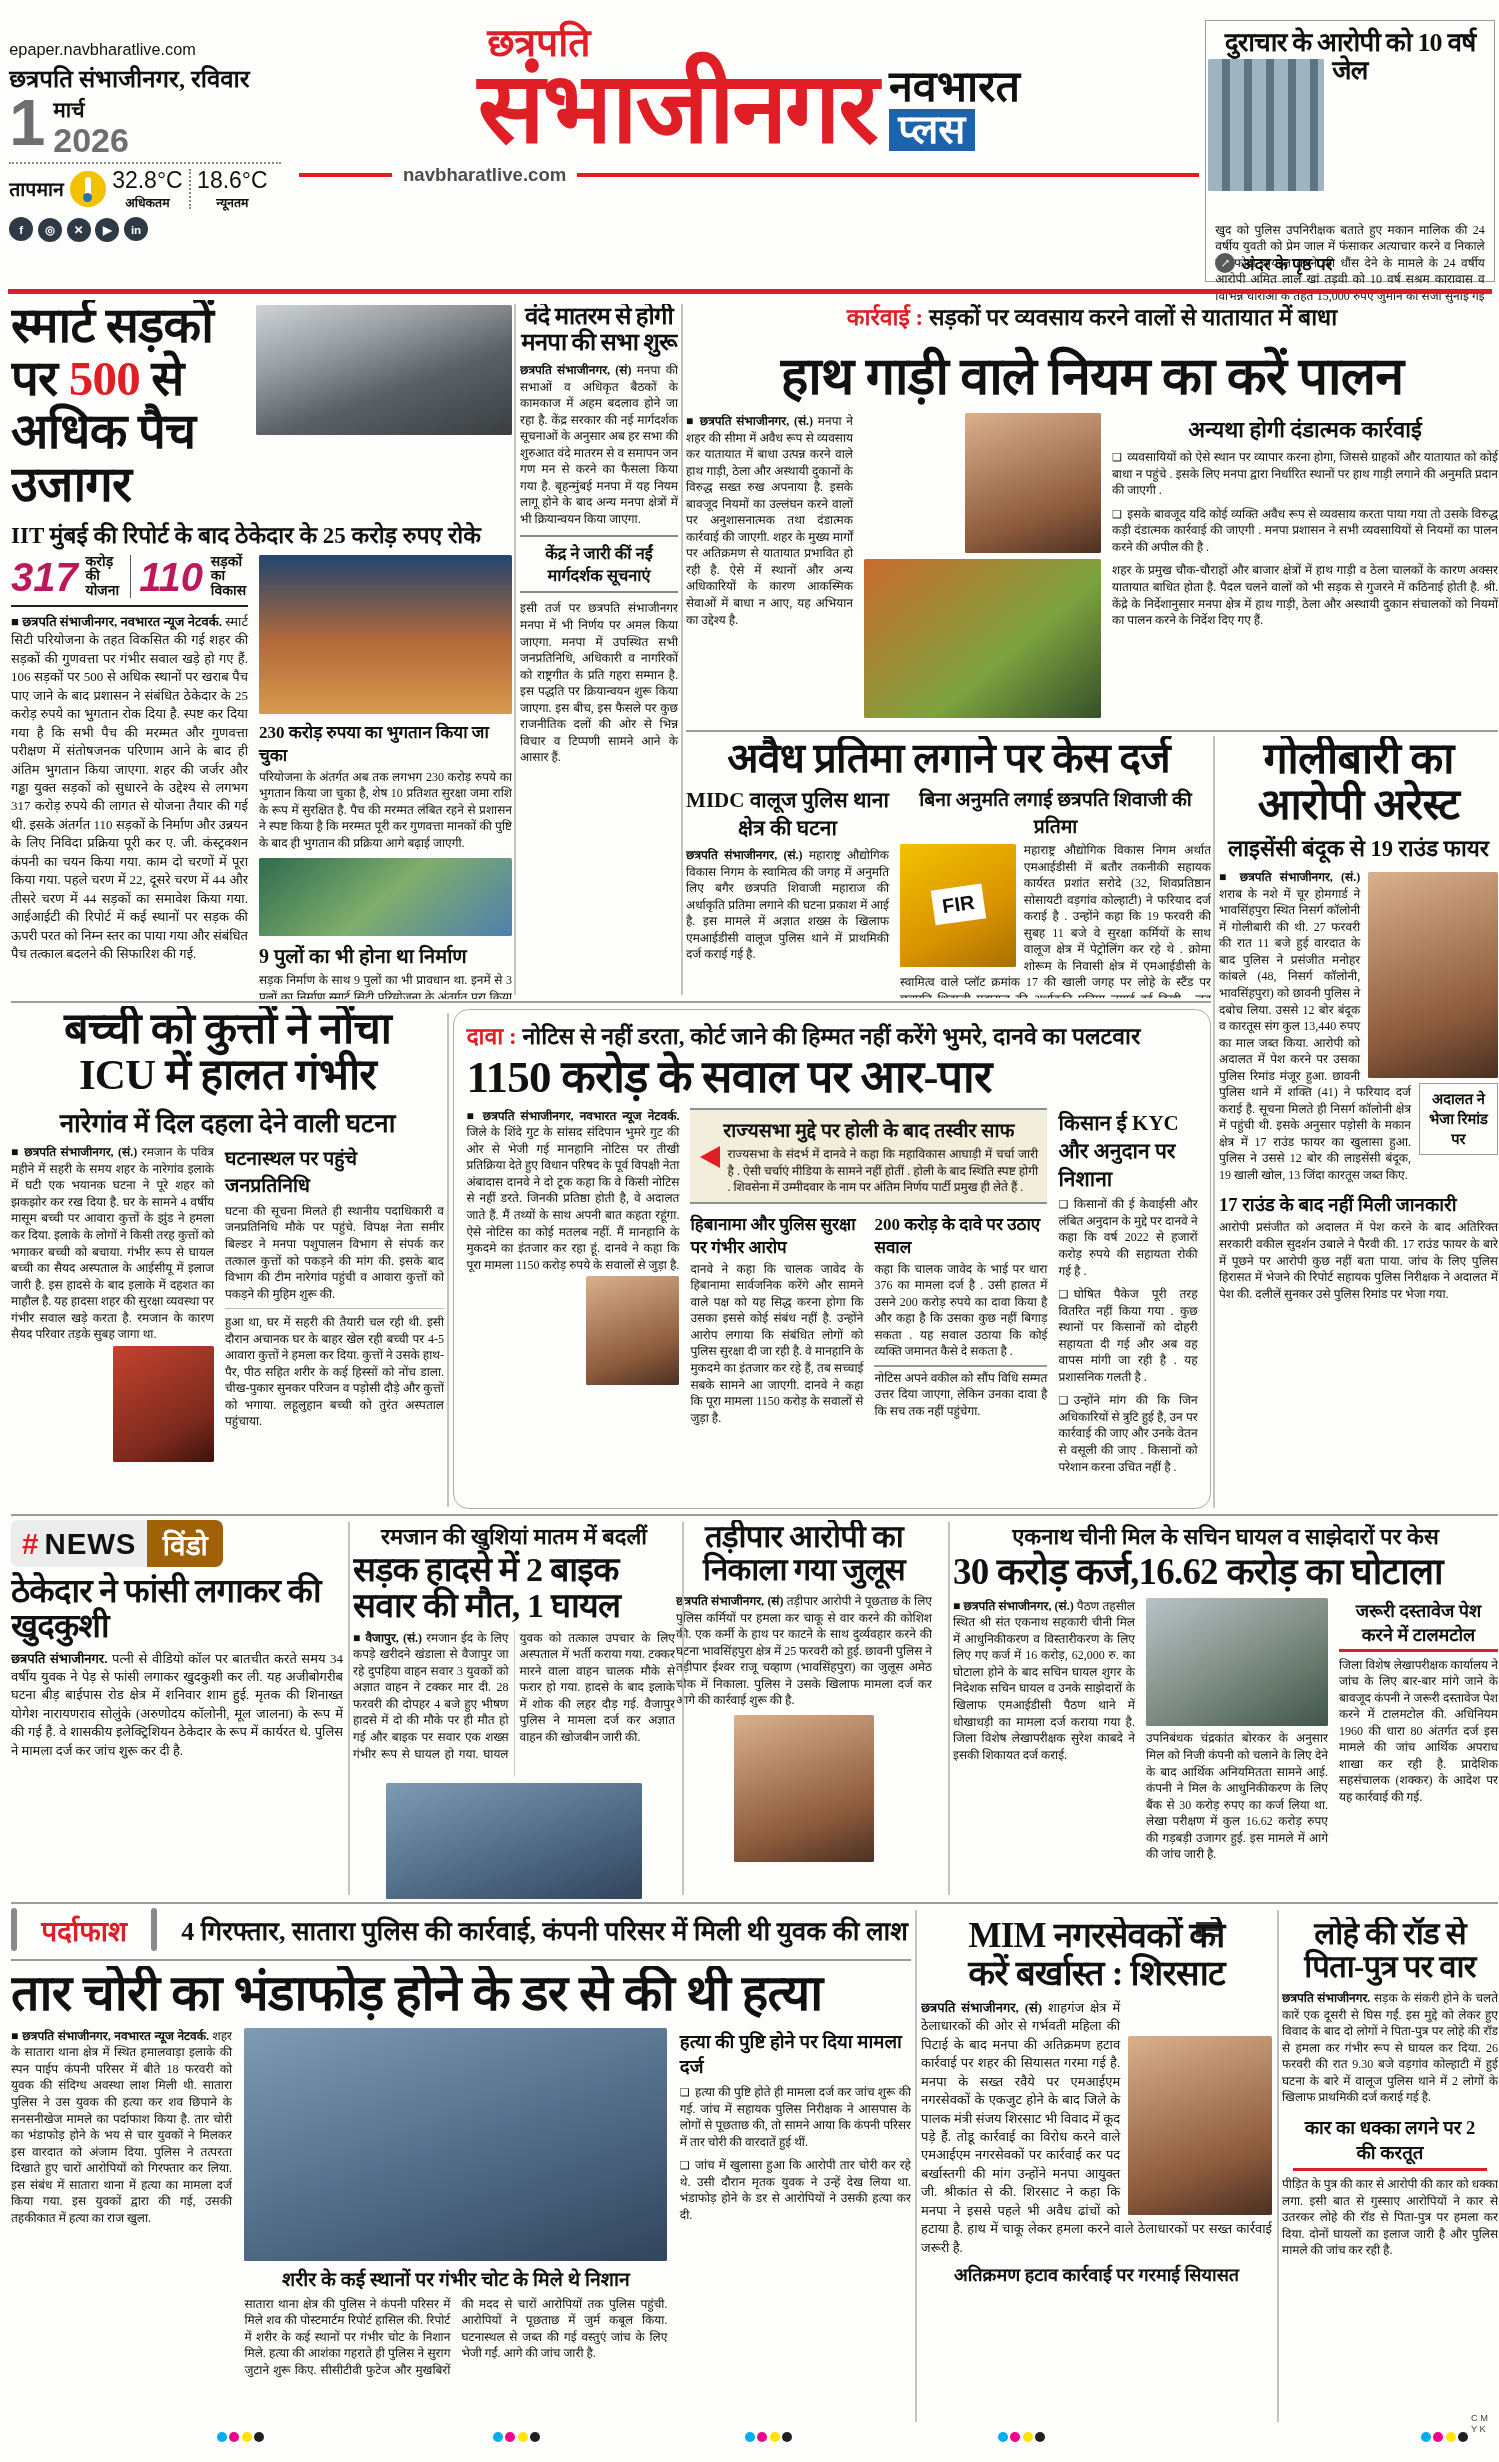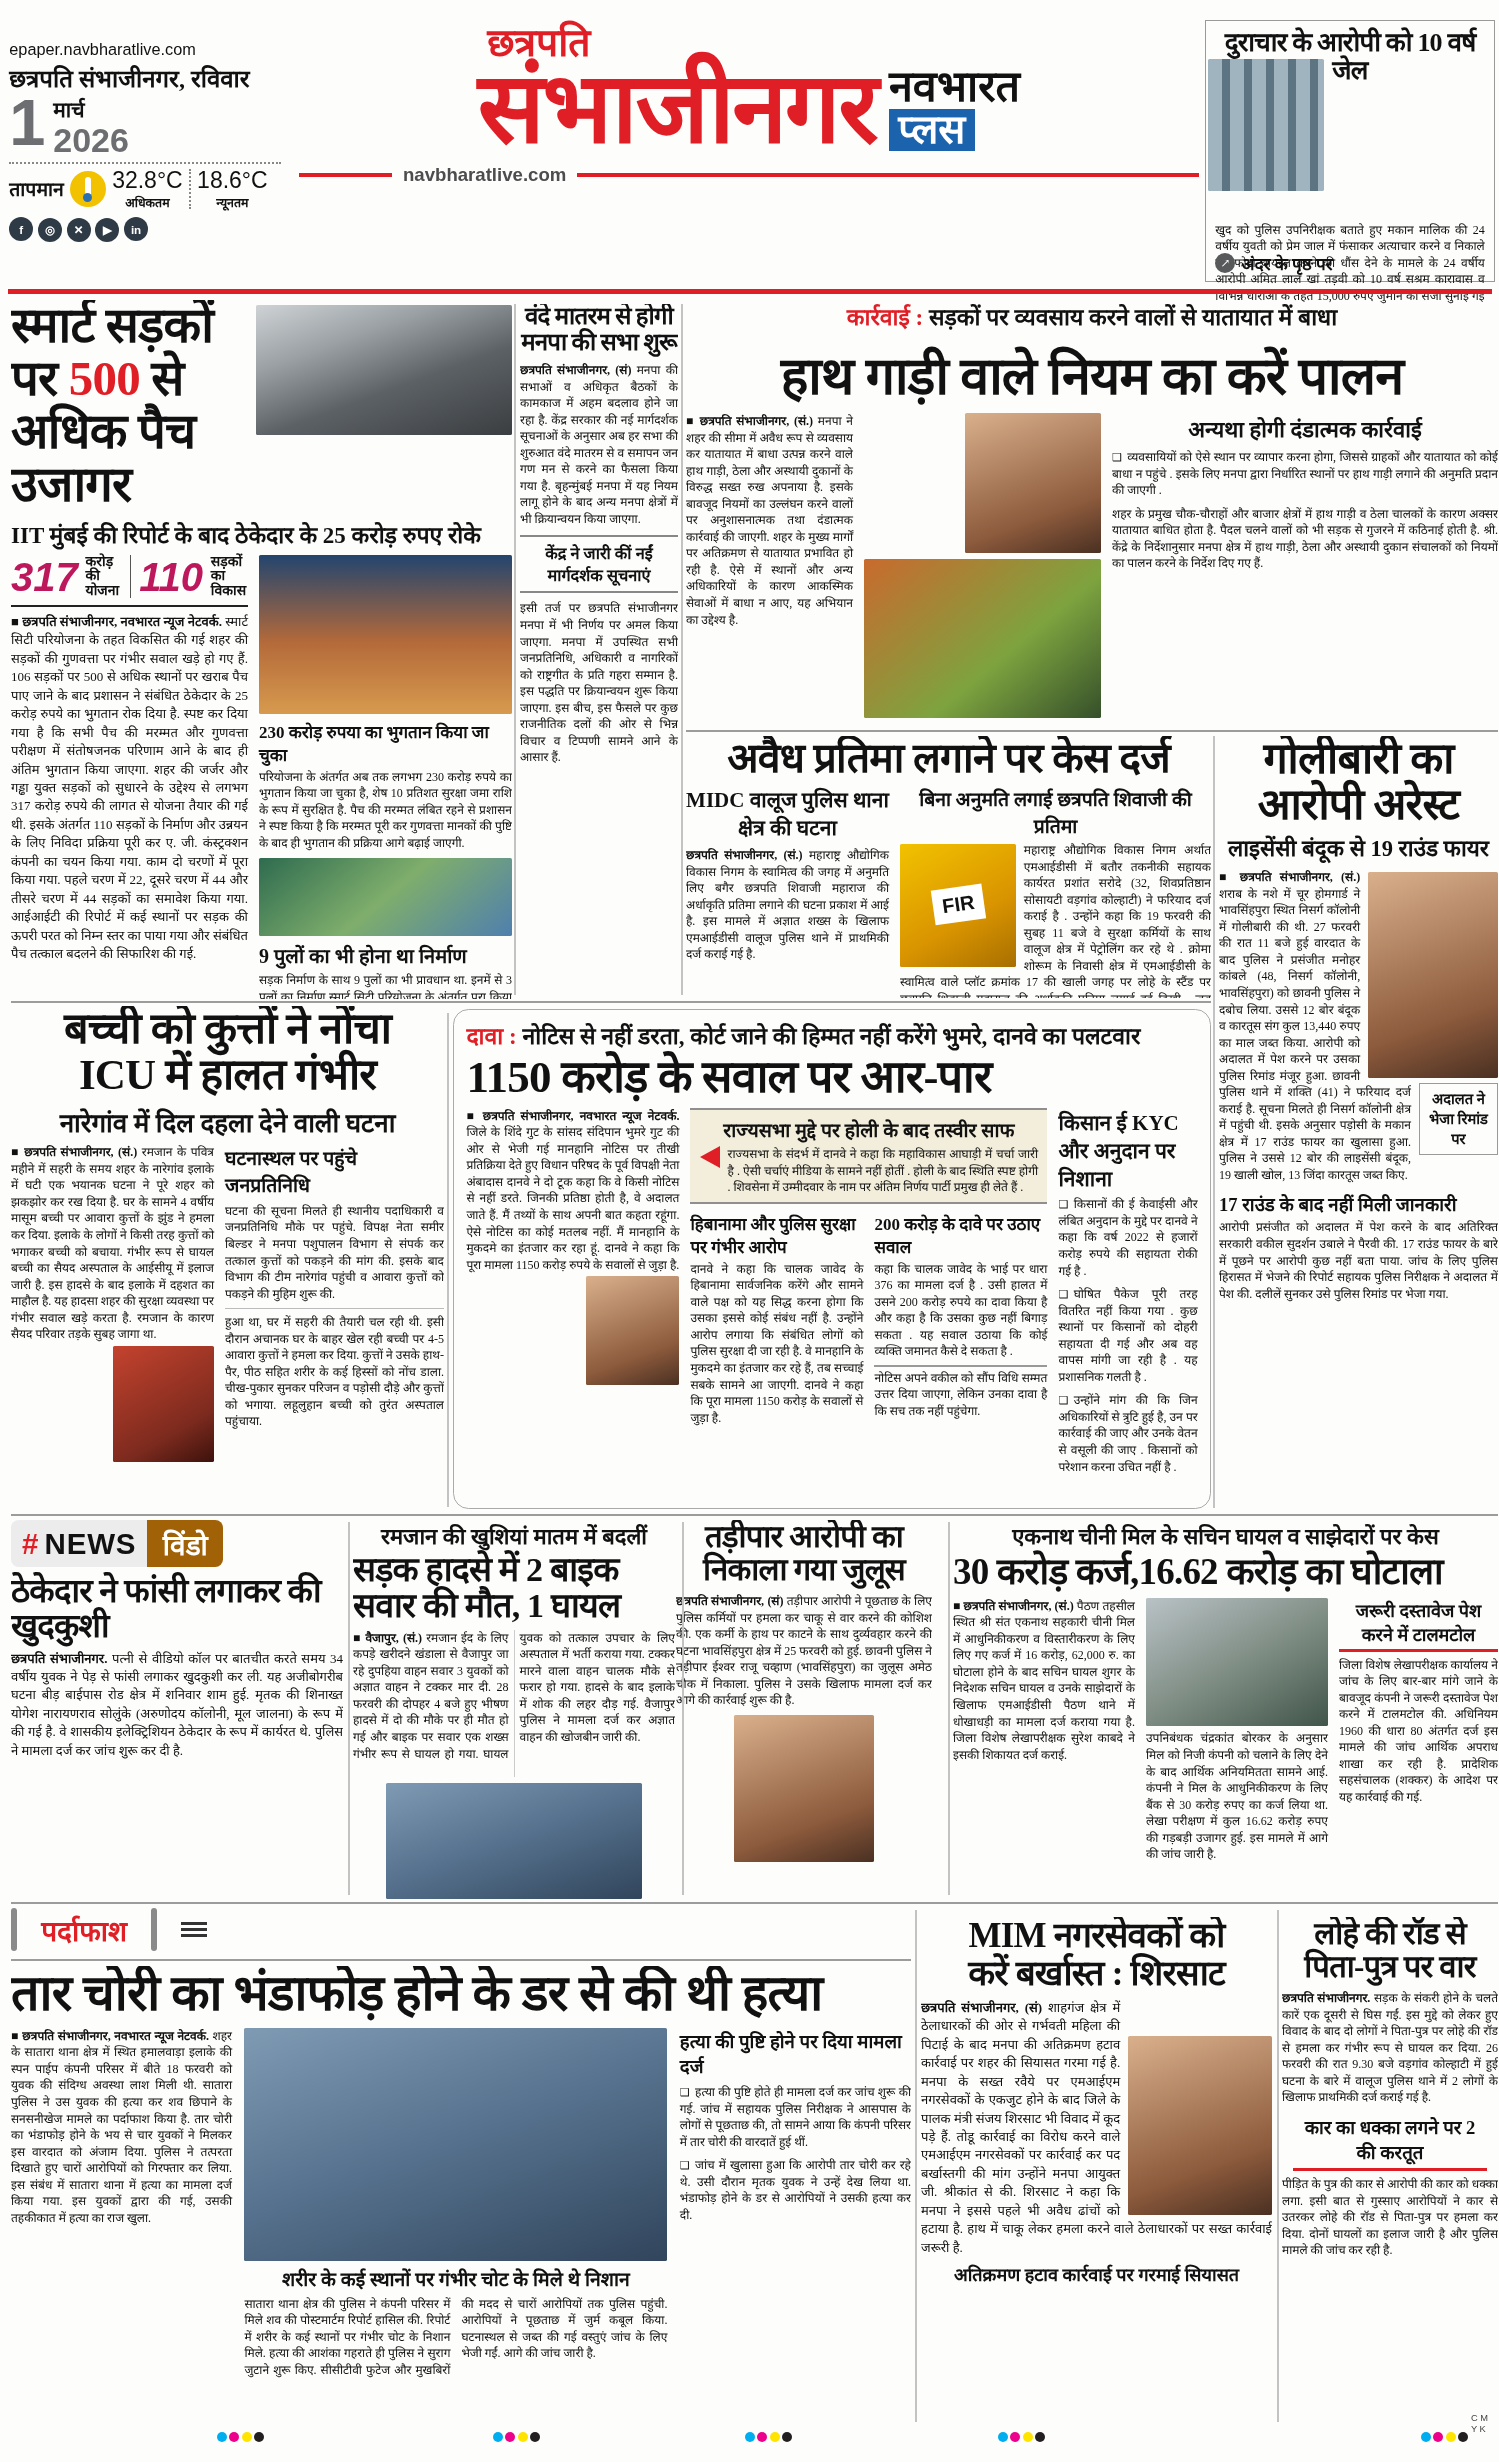--- a/index.html
+++ b/index.html
@@ -162,20 +162,21 @@
         <span class="byline">■ छत्रपति संभाजीनगर, (सं.)</span>
         <span>मनपा ने शहर की सीमा में अवैध रूप से व्यवसाय कर यातायात में बाधा उत्पन्न करने वाले हाथ गाड़ी, ठेला और अस्थायी दुकानों के विरुद्ध सख्त रुख अपनाया है. इसके बावजूद नियमों का उल्लंघन करने वालों पर अनुशासनात्मक तथा दंडात्मक कार्रवाई की जाएगी. शहर के मुख्य मार्गों पर अतिक्रमण से यातायात प्रभावित हो रही है. ऐसे में स्थानों और अन्य अधिकारियों के कारण आकस्मिक सेवाओं में बाधा न आए, यह अभियान का उद्देश्य है.</span>
       </div>
       <div style="width:237px;flex:none;">
         <div class="photo ph-man" style="width:136px;height:140px;margin-left:auto;"></div>
         <div class="photo ph-vendor" style="width:100%;height:159px;margin-top:6.2px;"></div>
       </div>
       <div style="flex:1;min-width:0;">
         <div class="subhead ctr" style="font-size:22px;">अन्यथा होगी दंडात्मक कार्रवाई</div>
         <div class="body-s j sq sqb" style="margin-top:6.2px;">व्यवसायियों को ऐसे स्थान पर व्यापार करना होगा, जिससे ग्राहकों और यातायात को कोई बाधा न पहुंचे . इसके लिए मनपा द्वारा निर्धारित स्थानों पर हाथ गाड़ी लगाने की अनुमति प्रदान की जाएगी .</div>
+        <div class="body-s j sq sqb">इसके बावजूद यदि कोई व्यक्ति अवैध रूप से व्यवसाय करता पाया गया तो उसके विरुद्ध कड़ी दंडात्मक कार्रवाई की जाएगी . मनपा प्रशासन ने सभी व्यवसायियों से नियमों का पालन करने की अपील की है .</div>
         <div class="body-s j">शहर के प्रमुख चौक-चौराहों और बाजार क्षेत्रों में हाथ गाड़ी व ठेला चालकों के कारण अक्सर यातायात बाधित होता है. पैदल चलने वालों को भी सड़क से गुजरने में कठिनाई होती है. श्री. केंद्रे के निर्देशानुसार मनपा क्षेत्र में हाथ गाड़ी, ठेला और अस्थायी दुकान संचालकों को नियमों का पालन करने के निर्देश दिए गए हैं.</div>
       </div>
     </div>
   </div>
 
   <div class="abs" style="left:686px;top:736px;width:525px;height:262px;overflow:hidden;">
     <div class="headline ctr" style="font-size:41px;">अवैध प्रतिमा लगाने पर केस दर्ज</div>
     <div style="display:flex;gap:11px;margin-top:4.7px;">
       <div style="width:203px;flex:none;">
         <div class="subhead ctr" style="font-size:21px;">MIDC वालूज पुलिस थाना क्षेत्र की घटना</div>
@@ -314,20 +315,21 @@
         <div class="subhead ctr" style="font-size:18px;border-bottom:3.1px solid #e01e26;padding-bottom:3.1px;">जरूरी दस्तावेज पेश करने में टालमटोल</div>
         <div class="body-s j" style="margin-top:4.7px;">जिला विशेष लेखापरीक्षक कार्यालय ने जांच के लिए बार-बार मांगे जाने के बावजूद कंपनी ने जरूरी दस्तावेज पेश करने में टालमटोल की. अधिनियम 1960 की धारा 80 अंतर्गत दर्ज इस मामले की जांच आर्थिक अपराध शाखा कर रही है. प्रादेशिक सहसंचालक (शक्कर) के आदेश पर यह कार्रवाई की गई.</div>
       </div>
     </div>
   </div>
 
   <div class="abs" style="left:11px;top:1908px;width:1211px;display:flex;align-items:center;gap:24px;">
     <span style="width:6.2px;height:43px;background:#8a8a8a;border-radius:3.1px;"></span>
     <span class="b red" style="font-size:28px;">पर्दाफाश</span>
     <span style="width:6.2px;height:43px;background:#8a8a8a;border-radius:3.1px;"></span>
+    <span class="b" style="font-size:26px;flex:1;">4 गिरफ्तार, सातारा पुलिस की कार्रवाई, कंपनी परिसर में मिली थी युवक की लाश</span>
     <span class="menu-icon">
         <div></div>
         <div></div>
         <div></div>
       </span>
   </div>
 
   <div class="abs" style="left:11px;top:1966px;width:900px;height:456px;overflow:hidden;">
     <div class="headline" style="font-size:50px;">तार चोरी का भंडाफोड़ होने के डर से की थी हत्या</div>
     <div style="display:flex;gap:12.4px;margin-top:7.8px;">

